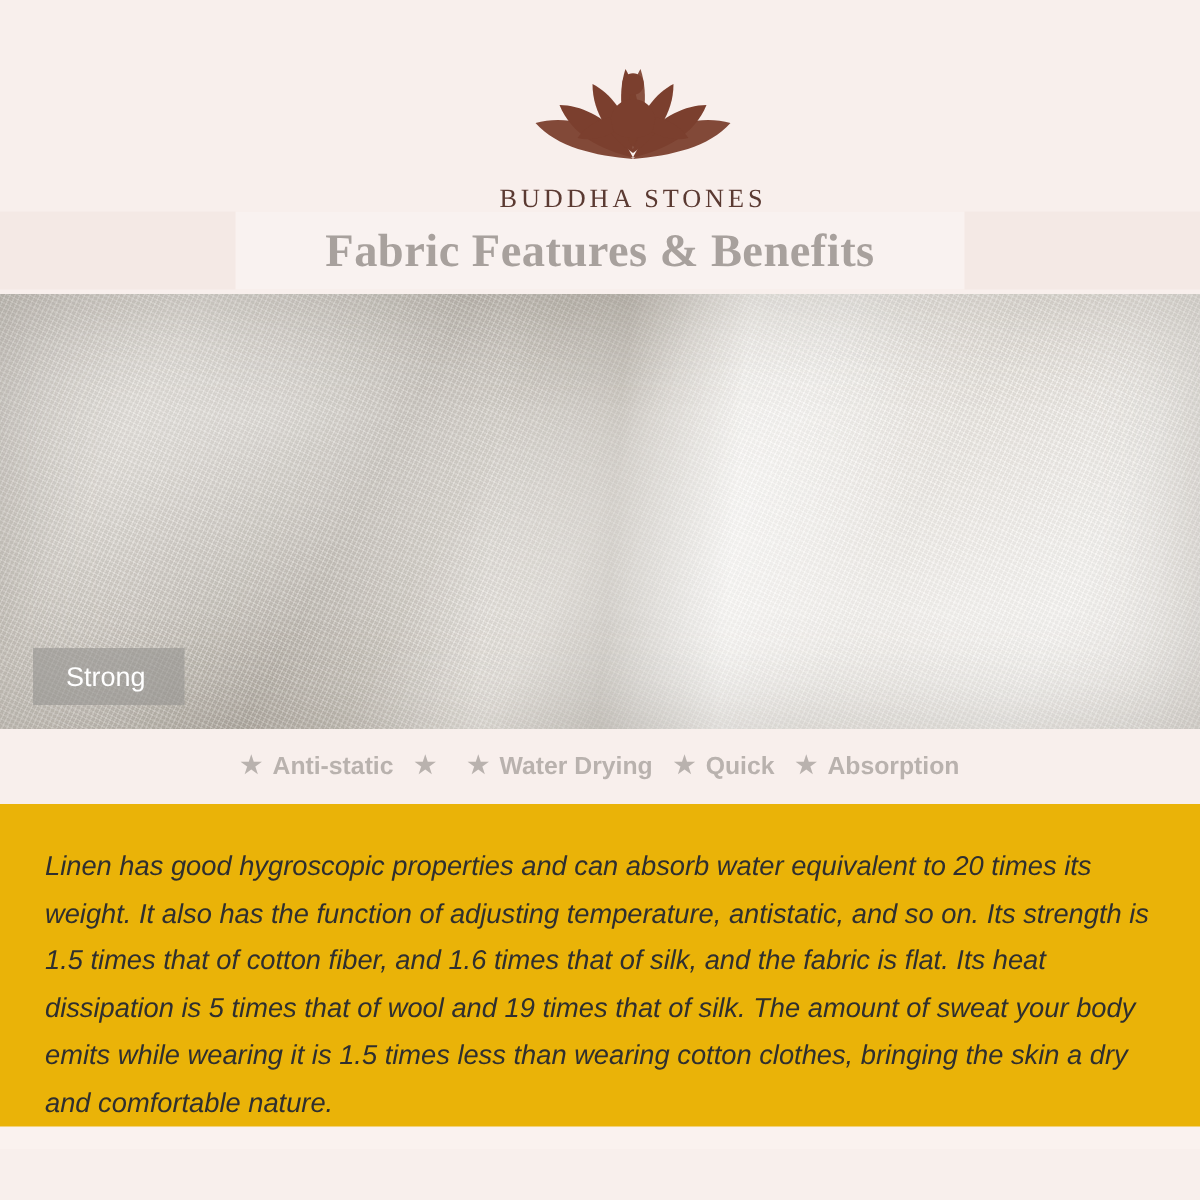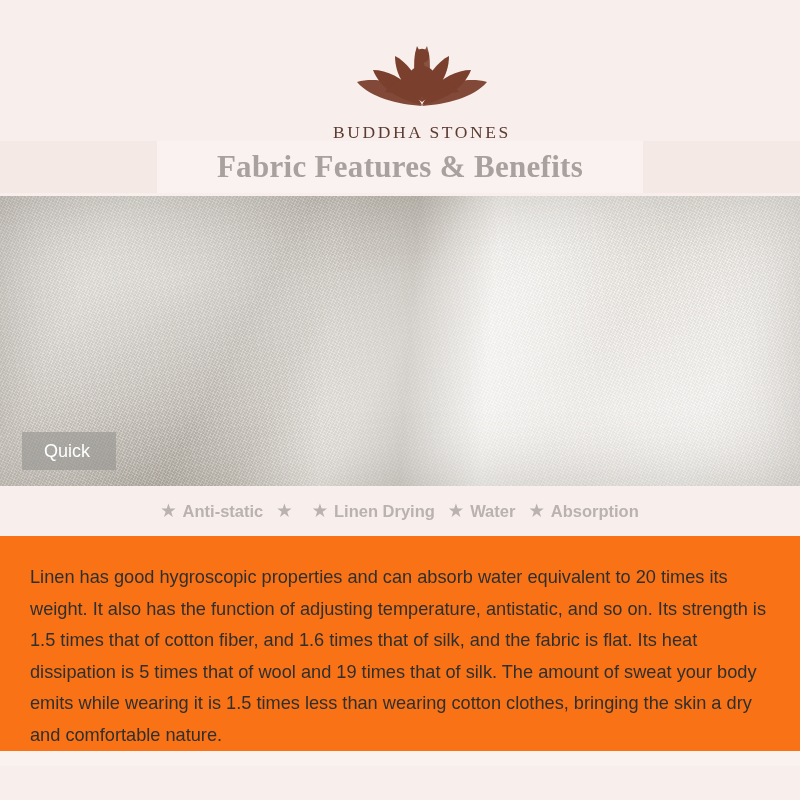--- a/index.html
+++ b/index.html
@@ -198,22 +198,23 @@
   }
   .feature .star {
     color: #b9b2ae;
     font-size: 16px;
     margin-right: 7px;
     line-height: 1;
   }
 
   
   .body-wrap {
-    background: #f97316;
+    background: #eab308;
     padding: 8px 19px 0 30px;
+    font-style: italic;
   }
   .body-copy {
     font-family: "Liberation Sans", sans-serif;
     font-size: 18.2px;
     line-height: 31.5px;
     color: #2f2f2f;
     text-align: left;
   }
   .footer-band {
     position: absolute;
@@ -264,39 +265,39 @@
     </div>
   </div>
 
   <div class="photo">
     <div class="photo-bg"></div>
     <div class="photo-weave"></div>
     <div class="photo-diag"></div>
     <div class="photo-soft"></div>
     <div class="photo-vignette"></div>
     <div class="fabric-tag">
+      <span>Strong</span>
+    </div>
+  </div>
+
+  <div class="features-strip">
+    <div class="feature">
+      <span class="star">★</span>
+      <span>Anti-static</span>
+    </div>
+    <div class="feature">
+      <span class="star">★</span>
+    </div>
+    <div class="feature">
+      <span class="star">★</span>
+      <span>Water Drying</span>
+    </div>
+    <div class="feature">
+      <span class="star">★</span>
       <span>Quick</span>
-    </div>
-  </div>
-
-  <div class="features-strip">
-    <div class="feature">
-      <span class="star">★</span>
-      <span>Anti-static</span>
-    </div>
-    <div class="feature">
-      <span class="star">★</span>
-    </div>
-    <div class="feature">
-      <span class="star">★</span>
-      <span>Linen Drying</span>
-    </div>
-    <div class="feature">
-      <span class="star">★</span>
-      <span>Water</span>
     </div>
     <div class="feature">
       <span class="star">★</span>
       <span>Absorption</span>
     </div>
   </div>
 
   <div class="body-wrap">
     <p class="body-copy">Linen has good hygroscopic properties and can absorb water equivalent to 20 times its weight. It also has the function of adjusting temperature, antistatic, and so on. Its strength is 1.5 times that of cotton fiber, and 1.6 times that of silk, and the fabric is flat. Its heat dissipation is 5 times that of wool and 19 times that of silk. The amount of sweat your body emits while wearing it is 1.5 times less than wearing cotton clothes, bringing the skin a dry and comfortable nature.</p>
   </div>

